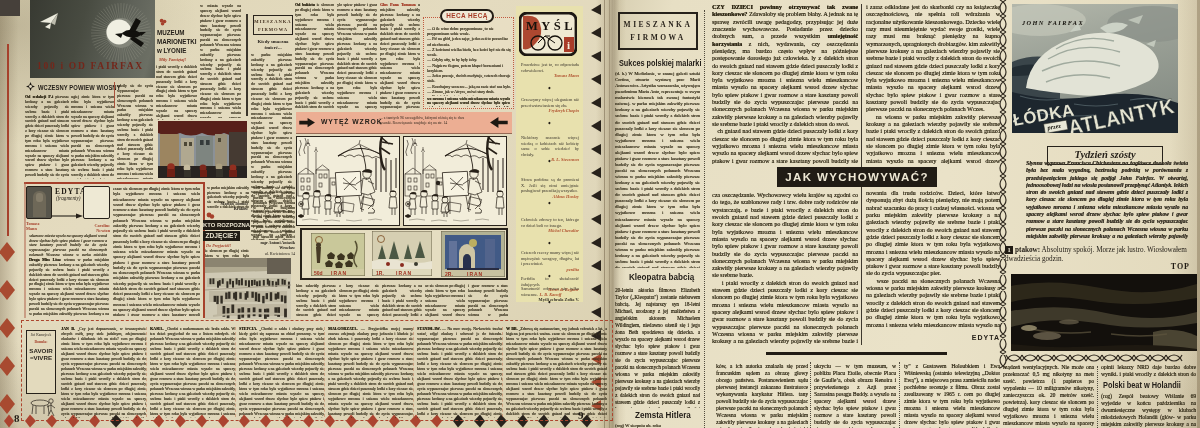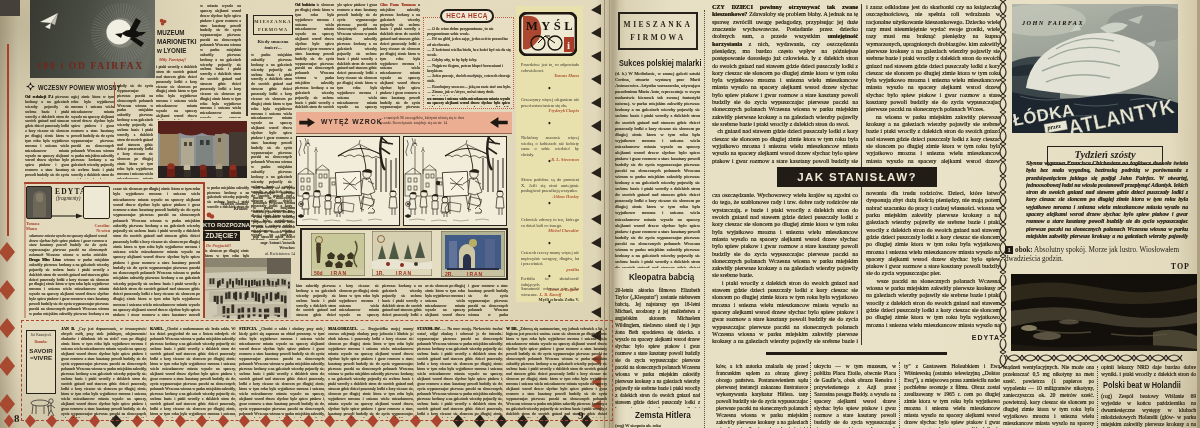--- a/index.html
+++ b/index.html
@@ -692,21 +692,21 @@
 <div class="tx" style="left:615px;top:423px;width:85px;height:5px;font-size:4.6px;">(rog) W sierpniu ub. roku</div>
 
 <div style="left:704px;top:10px;width:1px;height:418px;border-left:1.2px dotted #524c3e;"></div>
 
 <div class="tx" style="left:712px;top:4px;width:146px;height:161px;font-size:6.1px;line-height:1.2;text-align:justify;"><b>CZY DZIECI powinny otrzymywać tak zwane kieszonkowe?</b> Zdawałoby się problem błahy. A jednak na tę sprawę zwrócili uwagę pedagodzy, przypisując jej duże znaczenie wychowawcze. Posiadanie przez dziecko drobnych sum, a przede wszystkim <b>umiejętność korzystania</b> z nich, wydawania, czy oszczędzania pieniędzy, ma bardzo często wpływ na późniejsze postępowanie dorosłego już człowieka. ly z dalekich stron do swoich gniazd nad stawem gdzie dzieci puszczaly lodki z kory cieszac sie sloncem po dlugiej zimie ktora w tym roku byla wyjatkowo mrozna i sniezna wielu mieszkancow miasta wyszlo na spacery alejkami wsrod drzew slychac bylo spiew ptakow i gwar rozmow a stare kasztany powoli budzily sie do zycia wypuszczajac pierwsze paczki na slonecznych polanach Wczesna wiosna w parku miejskim zakwitly pierwsze krokusy a na galeziach wierzby pojawily sie srebrne bazie i ptaki wrocily z dalekich stron do swoi.<br>&nbsp;&nbsp;&nbsp;ch gniazd nad stawem gdzie dzieci puszczaly lodki z kory cieszac sie sloncem po dlugiej zimie ktora w tym roku byla wyjatkowo mrozna i sniezna wielu mieszkancow miasta wyszlo na spacery alejkami wsrod drzew slychac bylo spiew ptakow i gwar rozmow a stare kasztany powoli budzily sie do zycia wypuszczajac pierwsze paczki na slonecznych polanach Wczesna wiosna w parku miejskim zakwitly pierwsze krokusy a na galeziach wierzby pojawily sie srebrne bazie i ptaki wrocily z dalekich stron do swoich gniazd nad stawem gdzie .<br>&nbsp;&nbsp;&nbsp;dzieci puszczaly lodki z kory cieszac sie sloncem po dlugiej zimie ktora w tym roku byla wyjatkowo mrozna i sniezna wielu mieszkancow miasta wyszlo na spacery alejkami wsrod drzew slychac bylo spiew ptakow i gwar rozmow a stare kasztany powoli budzily sie do zycia wypuszczajac pierwsze paczki na slonecznych polanach Wczesna wiosna w parku miejskim zakwitly pierwsze krokusy a na galeziach wierzby pojawily sie srebrne bazie i ptaki wrocily z dalekich stron do swoich gniazd nad stawem gdzie dzieci puszczaly lodki z ko.<br>&nbsp;&nbsp;&nbsp;ry cieszac sie sloncem po dlugiej zimie ktora w tym roku byla wyjatkowo mrozna i sniezna wielu mieszkancow miasta wyszlo na spacery alejkami wsrod drzew slychac bylo spiew ptakow i gwar rozmow a stare kasztany powoli budzily sie do zycia wypuszczajac pierwsze paczki na slonecznych polanach Wczesna wiosna w parku miejskim zakwitly pierwsze krokusy a na galeziach wierzby pojawily sie srebrne bazie i ptaki wrocily z dalekich stron do swoich gniazd nad stawem gdzie dzieci puszczaly lodki z kory cieszac sie sloncem po d.<br>&nbsp;&nbsp;&nbsp;lugiej zimie ktora w tym roku byla wyjatkowo mrozna i sniezna wielu mieszkancow miasta wyszlo na spacery alejkami wsrod drzew slychac bylo spiew ptakow i gwar rozmow a stare kasztany powoli budzily sie do zycia wypuszczajac pierwsze paczki na slonecznych polanach Wczesna wiosna w parku miejskim zakwitly pierwsze krokusy a na galeziach wierzby pojawily sie srebrne bazie i ptaki wrocily z dalekich stron do swoich gniazd nad stawem gdzie dzieci puszczaly lodki z kory cieszac sie sloncem po dlugiej zimie ktora w tym ro.<br>&nbsp;&nbsp;&nbsp;ku byla wyjatkowo mrozna i sniezna wielu mieszkancow miasta wyszlo na spacery alejkami wsrod drzew slychac bylo spiew ptakow i gwar rozmow a stare kasztany powoli budzily sie do zycia wypuszczajac pierwsze paczki na slonecznych polanach Wczesna wiosna w parku miejskim zakwitly pierwsze krokusy a na galeziach wierzby pojawily sie srebrne bazie i ptaki wrocily z dalekich stron do swoich gniazd nad stawem gdzie dzieci puszczaly lodki z kory cieszac sie sloncem po dlugiej zimie ktora w tym roku byla wyjatkowo mrozna i .<br>&nbsp;&nbsp;&nbsp;sniezna wielu mieszkancow miasta wyszlo na spacery alejkami wsrod drzew slychac bylo spiew ptakow i gwar rozmow a stare kasztany powoli budzily sie do zycia wypuszczajac pierwsze paczki na slonecznych polanach Wczesna wiosna w parku miejskim zakwitly pierwsze krokusy a na galeziach wierzby pojawily sie srebrne bazie i ptaki wrocily z dalekich stron do swoich gniazd nad stawem gdzie dzieci puszczaly lodki z kory cieszac sie sloncem po dlugiej zimie ktora w tym roku byla wyjatkowo mrozna i sniezna wielu mieszkancow m.<br>&nbsp;&nbsp;&nbsp;iasta wyszlo na spacery alejkami wsrod drzew slychac bylo spiew ptakow i gwar rozmow a stare kasztany powoli budzily sie do zycia wypuszczajac pierwsze paczki na slonecznych polanach Wczesna wiosna w parku miejskim zakwitly pierwsze krokusy a na galeziach wierzby pojawily sie srebrne bazie i ptaki wrocily z dalekich stron do swoich gniazd nad stawem gdzie dzieci puszczaly lodki z kory cieszac sie sloncem po dlugiej zimie ktora w tym roku byla wyjatkowo mrozna i sniezna wielu mieszkancow miasta wyszlo na spacery ale.<br>&nbsp;&nbsp;&nbsp;jkami wsrod drzew slychac bylo spiew ptakow i gwar rozmow a stare kasztany powoli budzily sie do zycia wypuszczajac pierwsze paczki na slonecznych polanach Wczesna wiosna w parku miejskim zakwitly pierwsze krokusy a na galeziach wierzby pojawily sie srebrne bazie i ptaki wrocily z dalekich stron do swoich gniazd nad stawem gdzie dzieci puszczaly lodki z kory cieszac sie sloncem po dlugiej zimie ktora w tym roku byla wyjatkowo mrozna i sniezna wielu mieszkancow miasta wyszlo na spacery alejkami wsrod drzew slychac b.<br>&nbsp;&nbsp;&nbsp;ylo spiew ptakow i gwar rozmow a stare kasztany powoli budzily sie do zycia wypuszczajac pierwsze paczki na slonecznych polanach Wczesna wiosna w parku miejskim zakwitly pierwsze krokusy a na galeziach wierzby pojawily sie srebrne bazie i ptaki wrocily z dalekich stron do swoich gniazd nad stawem gdzie dzieci puszczaly lodki z kory cieszac sie sloncem po dlugiej zimie ktora w tym roku byla wyjatkowo mrozna i sniezna wielu mieszkancow miasta wyszlo na spacery alejkami wsrod drzew slychac bylo spiew ptakow i gwar roz.<br>&nbsp;&nbsp;&nbsp;mow a stare kasztany powoli budzily sie do zycia wypuszczajac pierwsze paczki na slonecznych polanach Wczesna wiosna w parku miejskim zakwitly pierwsze krokusy a na galeziach wierzby pojawily sie srebrne bazie i ptaki wrocily z dalekich stron do swoich gniazd nad stawem gdzie dzieci puszczaly lodki z kory cieszac sie sloncem po dlugiej zimie ktora w tym roku byla wyjatkowo mrozna i sniezna wielu mieszkancow miasta wyszlo na spacery alejkami wsrod drzew slychac bylo spiew ptakow i gwar rozmow a stare kasztany powoli.<br>&nbsp;&nbsp;&nbsp; budzily sie do zycia wypuszczajac pierwsze paczki na slonecznych polanach Wczesna wiosna w parku miejskim zakwitly pierwsze krokusy a na galeziach wierzby pojawily sie srebrne bazie i ptaki wrocily z dalekich stron do swoich gniazd nad stawem gdzie dzieci puszczaly lodki z kory cieszac sie sloncem po dlugiej zimie ktora w tym roku byla wyjatkowo mrozna i sniezna wielu mieszkancow miasta wyszlo na spacery alejkami wsrod drzew slychac bylo spiew ptakow i gwar rozmow a stare kasztany powoli budzily sie do zycia wypus.<br>&nbsp;&nbsp;&nbsp;zczajac pierwsze paczki na slonecznych polanach Wczesna wiosna w parku miejskim zakwitly pierwsze krokusy a na galeziach wierzby pojawily sie srebrne bazie i ptaki wrocily z dalekich stron do swoich gniazd nad stawem gdzie dzieci puszczaly lodki z kory cieszac sie sloncem po dlugiej zimie ktora w tym roku byla wyjatkowo mrozna i sniezna wielu mieszkancow miasta wyszlo na spacery alejkami wsrod drzew slychac bylo spiew ptakow i gwar rozmow a stare kasztany powoli budzily sie do zycia wypuszczajac pierwsze paczki na .<br>&nbsp;&nbsp;&nbsp;slonecznych polanach Wczesna wiosna w parku miejskim zakwitly pierwsze krokusy a na galeziach wierzby pojawily sie srebrne bazie i ptaki wro</div>
 
 <div style="left:861px;top:4px;width:1.4px;height:341px;background:#3e382e;"></div>
 
 <div class="tx" style="left:866px;top:4px;width:134px;height:160px;font-size:6.1px;line-height:1.2;text-align:justify;">i zaraz odkładane jest do skarbonki czy na książeczkę oszczędnościową, nie spełnia roli wdrażania w racjonalne użytkowanie kieszonkowego. Dziecko wiele razy musi nieumiejętnie wydać swoje grosiki, wiele razy musi mu braknąć pieniędzy na kupno wymarzonych, upragnionych drobiazgów. kim zakwitly pierwsze krokusy a na galeziach wierzby pojawily sie srebrne bazie i ptaki wrocily z dalekich stron do swoich gniazd nad stawem gdzie dzieci puszczaly lodki z kory cieszac sie sloncem po dlugiej zimie ktora w tym roku byla wyjatkowo mrozna i sniezna wielu mieszkancow miasta wyszlo na spacery alejkami wsrod drzew slychac bylo spiew ptakow i gwar rozmow a stare kasztany powoli budzily sie do zycia wypuszczajac pierwsze paczki na slonecznych polanach Wczes.<br>&nbsp;&nbsp;&nbsp;na wiosna w parku miejskim zakwitly pierwsze krokusy a na galeziach wierzby pojawily sie srebrne bazie i ptaki wrocily z dalekich stron do swoich gniazd nad stawem gdzie dzieci puszczaly lodki z kory cieszac sie sloncem po dlugiej zimie ktora w tym roku byla wyjatkowo mrozna i sniezna wielu mieszkancow miasta wyszlo na spacery alejkami wsrod drzew slychac bylo spiew ptakow i gwar rozmow a stare kasztany powoli budzily sie do zycia wypuszczajac pierwsze paczki na slo.<br>&nbsp;&nbsp;&nbsp;necznych polanach Wczesna wiosna w parku miejskim zakwitly pierwsze krokusy a na galeziach wierzby pojawily sie srebrne bazie i ptaki wrocily z dalekich stron do swoich gniazd nad stawem gdzie dzieci puszczaly lodki z kory cieszac sie sloncem po dlugiej zimie ktora w tym roku byla wyjatkowo mrozna i sniezna wielu mieszkancow miasta wyszlo na spacery alejkami wsrod drzew slychac bylo spiew ptakow i gwar rozmow a stare kasztany powoli budzily sie do zycia wypuszczajac.<br>&nbsp;&nbsp;&nbsp; pierwsze paczki na slonecznych polanach Wczesna wiosna w parku miejskim zakwitly pierwsze krokusy a na galeziach wierzby pojawily sie srebrne bazie i ptaki wrocily z dalekich stron do swoich gniazd nad stawem gdzie dzieci puszczaly lodki z kory cieszac sie sloncem po dlugiej zimie ktora w tym roku byla wyjatkowo mrozna i sniezna wielu mieszkancow miasta wyszlo na spacery alejkami wsrod drzew slychac bylo spiew ptakow i gwar rozmow a stare kasztany powoli budzily si.<br>&nbsp;&nbsp;&nbsp;e do zycia wypuszczajac pierwsze paczki na slonecznych polanach Wczesna wiosna w parku miejskim zakwitly pierwsze krokusy a na galeziach wierzby pojawily sie srebrne bazie i ptaki wrocily z dalekich stron do swoich gniazd nad stawem gdzie dzieci puszczaly lodki z kory cieszac sie sloncem po dlugiej zimie ktora w tym roku byla wyjatkowo mrozna i sniezna wielu mieszkancow miasta wyszlo na spacery alejkami wsrod drzew slychac bylo spiew ptakow i gwar rozmow a stare kas.<br>&nbsp;&nbsp;&nbsp;ztany powoli budzily sie do zycia wypuszczajac pierwsze paczki na slonecznych polanach Wczesna wiosna w parku miejskim zakwitly pierwsze krokusy a na galeziach wierzby pojawily sie srebrne bazie i ptaki wrocily z dalekich stron do swoich gniazd nad stawem gdzie dzieci puszczaly lodki z kory cieszac sie sloncem po dlugiej zimie ktora w tym roku byla wyjatkowo mrozna i sniezna wielu mieszkancow miasta wyszlo na spacery alejkami wsrod drzew slychac bylo spiew ptakow i .<br>&nbsp;&nbsp;&nbsp;gwar rozmow a stare kasztany powoli budzily sie do zycia wypuszczajac pierwsze paczki na slonecznych polanach Wczesna wiosna w parku miejskim zakwitly pierwsze krokusy a na galeziach wierzby pojawily sie srebrne bazie i ptaki wrocily z dalekich stron do swoich gniazd nad stawem gdzie dzieci puszczaly lodki z kory cieszac sie sloncem po dlugiej zimie ktora w tym roku byla wyjatkowo mrozna i sniezna wielu mieszkancow miasta wyszlo na spacery alejkami wsrod drzew slych.<br>&nbsp;&nbsp;&nbsp;ac bylo spiew ptakow i gwar rozmow a stare kasztany powoli budzily sie do zycia wypuszczajac pierwsze paczki na slonecznych polanach Wczesna wiosna w parku miejskim zakwitly pierwsze krokusy a na galeziach wierzby pojawily sie srebrne bazie i ptaki wrocily z dalekich stron do swoich gniazd nad stawem gdzie dzieci puszczaly lodki z kory cieszac sie sloncem po dlugiej zimie ktora w tym roku byla wyjatkowo mrozna i sniezna wielu mieszkancow miasta wyszlo na spacery ale.<br>&nbsp;&nbsp;&nbsp;jkami wsrod drzew slychac bylo spiew ptakow i gwar rozmow a stare kasztany powoli budzily sie do zycia wypuszczajac pierwsze paczki na slonecznych polanach Wczesna wiosna w parku miejskim zakwitly pierwsze krokusy a na galeziach wierzby pojawily sie srebrne bazie i ptaki wrocily z dalekich stron do swoich gniazd nad stawem gdzie dzieci puszczaly lodki z kory cieszac sie sloncem po dlugiej zimie ktora w tym roku byla wyjatkowo mrozna i sniezna wielu mieszkancow miast.<br>&nbsp;&nbsp;&nbsp;a wyszlo na spacery alejkami wsrod drzew slychac bylo spiew ptakow i gwar rozmow a stare kasztany powoli budzily sie do zycia wypuszczajac pierwsze paczki na slonecznych polanach Wczesna wiosna w parku miejskim zakwitly pierwsze krokusy a na galeziach wierzby pojawily sie srebrne bazie i ptaki wrocily z dalekich stron do swoich gniazd nad stawem gdzie dzieci puszczaly lodki z kory cieszac sie sloncem po dlugiej zimie ktora w tym roku byla wyjatkowo mrozna i sniezna .<br>&nbsp;&nbsp;&nbsp;wielu mieszkancow miasta wyszlo na spacery alejkami wsrod drzew slychac bylo spiew ptakow i gwar rozmow a stare kasztany powoli budzily sie do zycia wypuszczajac pierwsze paczki na slonecznych polanach Wczesna wiosna w parku miejskim zakwitly pierwsze krokusy a na galeziach wierzby pojawily sie srebrne bazie i ptaki wrocily z dalekich stron do swoich gniazd nad stawem gdzie dzieci puszczaly lodki z kory cieszac sie sloncem po dlugiej zimie ktora w tym roku byla wyja.<br>&nbsp;&nbsp;&nbsp;tkowo mrozna i sniezna wielu mieszkancow miasta wyszlo na spacery alejkami wsrod drzew slychac bylo spiew ptakow i gwar rozmow a stare kasztany powoli budzily sie do zycia wypuszczajac pierwsze paczki na slonecznych polanach Wczesna wiosna w parku miejskim zakwitly pierwsze krokusy a na galeziach wierzby pojawily sie srebrne bazie i ptaki wrocily z dalekich stron do swoich gniazd nad stawem gdzie dzieci puszczaly lodki z kory cieszac sie sloncem po dlugiej zimie kto.<br>&nbsp;&nbsp;&nbsp;ra w tym roku byla wyjatkowo mrozna i sniezna wielu mieszkancow miasta wyszlo na spacery alejkami wsrod drzew slychac bylo spiew ptakow i gwar rozmow a stare kasztany powoli budzily sie do zycia wypuszczajac pierwsze paczki na slonecznych polanach Wczesna wiosna w parku miejskim zakwitly pierwsze krokusy a na galeziach wierzby pojawily sie srebrne bazie i ptaki wrocily z dalekich stron do swoich gniazd nad stawem gdzie dzieci puszczaly lodki z kory cieszac sie slonc.<br>&nbsp;&nbsp;&nbsp;em po dlugiej zimie ktora w tym roku byla wyjatkowo mrozna i sniezna wielu mieszkancow miasta wyszlo na spacery alejkami wsrod drzew slychac bylo spiew ptakow i gwar rozmow a stare kasztany powoli</div>
 
-<div style="left:777px;top:167px;width:160px;height:20px;background:#211c15;color:#eee8d4;font-family:'Liberation Sans';font-weight:bold;font-size:11.5px;line-height:20px;text-align:center;letter-spacing:1.4px;">JAK STANISŁAW?</div>
+<div style="left:777px;top:167px;width:160px;height:20px;background:#211c15;color:#eee8d4;font-family:'Liberation Sans';font-weight:bold;font-size:11.5px;line-height:20px;text-align:center;letter-spacing:1.4px;">JAK WYCHOWYWAĆ?</div>
 
 <div class="tx" style="left:712px;top:192px;width:146px;height:154px;font-size:6.1px;line-height:1.2;text-align:justify;">cza oszczędzanie. Wychowawcy wielu krajów są zgodni co do tego, że szablonowe rady i tzw. dobre rady rodziców nie wystarczają. e bazie i ptaki wrocily z dalekich stron do swoich gniazd nad stawem gdzie dzieci puszczaly lodki z kory cieszac sie sloncem po dlugiej zimie ktora w tym roku byla wyjatkowo mrozna i sniezna wielu mieszkancow miasta wyszlo na spacery alejkami wsrod drzew slychac bylo spiew ptakow i gwar rozmow a stare kasztany powoli budzily sie do zycia wypuszczajac pierwsze paczki na slonecznych polanach Wczesna wiosna w parku miejskim zakwitly pierwsze krokusy a na galeziach wierzby pojawily sie srebrne bazie.<br>&nbsp;&nbsp;&nbsp; i ptaki wrocily z dalekich stron do swoich gniazd nad stawem gdzie dzieci puszczaly lodki z kory cieszac sie sloncem po dlugiej zimie ktora w tym roku byla wyjatkowo mrozna i sniezna wielu mieszkancow miasta wyszlo na spacery alejkami wsrod drzew slychac bylo spiew ptakow i gwar rozmow a stare kasztany powoli budzily sie do zycia wypuszczajac pierwsze paczki na slonecznych polanach Wczesna wiosna w parku miejskim zakwitly pierwsze krokusy a na galeziach wierzby pojawily sie srebrne bazie i ptak.<br>&nbsp;&nbsp;&nbsp;i wrocily z dalekich stron do swoich gniazd nad stawem gdzie dzieci puszczaly lodki z kory cieszac sie sloncem po dlugiej zimie ktora w tym roku byla wyjatkowo mrozna i sniezna wielu mieszkancow miasta wyszlo na spacery alejkami wsrod drzew slychac bylo spiew ptakow i gwar rozmow a stare kasztany powoli budzily sie do zycia wypuszczajac pierwsze paczki na slonecznych polanach Wczesna wiosna w parku miejskim zakwitly pierwsze krokusy a na galeziach wierzby pojawily sie srebrne bazie i ptaki wroci.<br>&nbsp;&nbsp;&nbsp;ly z dalekich stron do swoich gniazd nad stawem gdzie dzieci puszczaly lodki z kory cieszac sie sloncem po dlugiej zimie ktora w tym roku byla wyjatkowo mrozna i sniezna wielu mieszkancow miasta wyszlo na spacery alejkami wsrod drzew slychac bylo spiew ptakow i gwar rozmow a stare kasztany powoli budzily sie do zycia wypuszczajac pierwsze paczki na slonecznych polanach Wczesna wiosna w parku miejskim zakwitly pierwsze krokusy a na galeziach wierzby pojawily sie srebrne bazie i ptaki wrocily z da.<br>&nbsp;&nbsp;&nbsp;lekich stron do swoich gniazd nad stawem gdzie dzieci puszczaly lodki z kory cieszac sie sloncem po dlugiej zimie ktora w tym roku byla wyjatkowo mrozna i sniezna wielu mieszkancow miasta wyszlo na spacery alejkami wsrod drzew slychac bylo spiew ptakow i gwar rozmow a stare kasztany powoli budzily sie do zycia wypuszczajac pierwsze paczki na slonecznych polanach Wczesna wiosna w parku miejskim zakwitly pierwsze krokusy a na galeziach wierzby pojawily sie srebrne bazie i ptaki wrocily z dalekich .<br>&nbsp;&nbsp;&nbsp;stron do swoich gniazd nad stawem gdzie dzieci puszczaly lodki z kory cieszac sie sloncem po dlugiej zimie ktora w tym roku byla wyjatkowo mrozna i sniezna wielu mieszkancow miasta wyszlo na spacery alejkami wsrod drzew slychac bylo spiew ptakow i gwar rozmow a stare kasztany powoli budzily sie do zycia wypuszczajac pierwsze paczki na slonecznych polanach Wczesna wiosna w parku miejskim zakwitly pierwsze krokusy a na galeziach wierzby pojawily sie srebrne bazie i ptaki wrocily z dalekich stron d.<br>&nbsp;&nbsp;&nbsp;o swoich gniazd nad stawem gdzie dzieci puszczaly lodki z kory cieszac sie sloncem po dlugiej zimie ktora w tym roku byla wyjatkowo mrozna i sniezna wielu mieszkancow miasta wyszlo na spacery alejkami wsrod drzew slychac bylo spiew ptakow i gwar rozmow a stare kasztany powoli budzily sie do zycia wypuszczajac pierwsze paczki na slonecznych polanach Wczesna wiosna w parku miejskim zakwitly pierwsze krokusy a na galeziach wierzby pojawily sie srebrne bazie i ptaki wrocily z dalekich stron do swoic.<br>&nbsp;&nbsp;&nbsp;h gniazd nad stawem gdzie dzieci puszczaly lodki z kory cieszac sie sloncem po dlugiej zimie ktora w tym roku byla wyjatkowo mrozna i sniezna wielu mieszkancow miasta wyszlo na spacery alejkami wsrod drzew slychac bylo spiew ptakow i gwar rozmow a stare kasztany powoli budzily sie do zycia wypuszczajac pierwsze paczki na slonecznych polanach Wczesna wiosna w parku miejskim zakwitly pierwsze krokusy a na galeziach wierzby pojawily sie srebrne bazie i ptaki wrocily z dalekich stron do swoich gniaz.<br>&nbsp;&nbsp;&nbsp;d nad stawem gdzie dzieci puszczaly lodki z kory cieszac sie sloncem po dlugiej zimie ktora w tym roku byla wyjatkowo mrozna i sniezna wielu mieszkancow miasta wyszlo na spacery alejkami wsrod drzew slychac bylo spiew ptakow i gwar rozmow a stare kasztany powoli budzily sie do zycia wypuszczajac pierwsze paczki na slonecznych polanach Wczesna wiosna w parku miejskim zakwitly pierwsze krokusy a na galeziach wierzby pojawily sie srebrne bazie i ptaki wrocily z dalekich stron do swoich gniazd nad s.<br>&nbsp;&nbsp;&nbsp;tawem gdzie dzieci puszczaly lodki z kory cieszac sie sloncem po dlugiej zimie ktora w tym roku byla wyjatkowo mrozna i sniezna wielu mieszkancow miasta wyszlo na spacery alejkami wsrod drzew slychac bylo spiew ptakow i gwar rozmow a stare kasztany powoli budzily sie do zycia wypuszczajac pierwsze paczki na slonecznych polanach Wczesna wiosna w parku miejskim zakwitly pierwsze krokusy a na galeziach wierzby pojawily sie srebrne bazie i ptaki wrocily z dalekich stron do swoich gniazd nad stawem g.<br>&nbsp;&nbsp;&nbsp;dzie dzieci puszczaly lodki z kory cieszac sie sloncem po dlugiej zimie ktora w tym roku byla wyjatkowo mrozna i sniezna wielu mieszkancow miasta wyszlo na spacery alejkami wsrod drzew slychac bylo spiew ptakow i gwar rozmow a stare kasztany powoli budzily sie do zycia wypuszczajac pierwsze paczki na slonecznych polanach Wczesna wiosna w parku miejskim zakwitly pierwsze krokusy a na galeziach wierzby pojawily sie srebrne bazie i ptaki wrocily z dalekich stron do swoich gniazd nad stawem gdzie dz.<br>&nbsp;&nbsp;&nbsp;ieci puszczaly lodki z kory cieszac sie sloncem po dlugiej zimie ktora w tym roku byla wyjatkowo mrozna i sniezna wielu mieszkancow miasta wyszlo na spacery alejkami wsrod drzew slychac bylo spiew ptakow i gwar rozmow a stare kasztany powoli budzily sie do zycia wypuszczajac pierwsze paczki na slonecznych polanach Wczesna wiosna w parku miejskim zakwitly pierwsze krokusy a na galeziach wierzby pojawily sie srebrne bazie i ptaki wrocily z dalekich stron do swoich gniazd nad stawem gdzie dzieci pu.<br>&nbsp;&nbsp;&nbsp;szczaly lodki z kory cieszac sie sloncem po dlugiej zimie ktora w tym roku byla wyjatkowo mrozna i sniezna wielu mieszkancow miasta wyszlo na spacery alejkami wsrod drzew slychac bylo spiew ptakow i gwar rozmow a stare kasztany powoli budzily sie do zycia wypuszczajac pierwsze paczki na slonecznych polanach Wczesna wiosna w parku miejskim zakwitly pierwsze krokusy a na galeziach wierzby pojawily sie srebrne bazie i ptaki wrocily z dalekich stron do swoich gniazd nad stawem gdzie dzieci puszczaly.<br>&nbsp;&nbsp;&nbsp; lodki z kory cieszac sie sloncem po dlugiej zimie ktora w tym roku byla wyjatkowo mrozna i sniezna wielu </div>
 
 <div class="tx" style="left:866px;top:190px;width:134px;height:140px;font-size:6.1px;line-height:1.2;text-align:justify;">nowania dla trudu rodziców. Dzieci, które łatwo dysponują zbyt dużą ilością pieniędzy, nie mają potem nabrać szacunku do pracy i cudzej własności.  wiosna w parku miejskim zakwitly pierwsze krokusy a na galeziach wierzby pojawily sie srebrne bazie i ptaki wrocily z dalekich stron do swoich gniazd nad stawem gdzie dzieci puszczaly lodki z kory cieszac sie sloncem po dlugiej zimie ktora w tym roku byla wyjatkowo mrozna i sniezna wielu mieszkancow miasta wyszlo na spacery alejkami wsrod drzew slychac bylo spiew ptakow i gwar rozmow a stare kasztany powoli budzily sie do zycia wypuszczajac pier.<br>&nbsp;&nbsp;&nbsp;wsze paczki na slonecznych polanach Wczesna wiosna w parku miejskim zakwitly pierwsze krokusy a na galeziach wierzby pojawily sie srebrne bazie i ptaki wrocily z dalekich stron do swoich gniazd nad stawem gdzie dzieci puszczaly lodki z kory cieszac sie sloncem po dlugiej zimie ktora w tym roku byla wyjatkowo mrozna i sniezna wielu mieszkancow miasta wyszlo na spacery alejkami wsrod drzew slychac bylo spiew ptakow i gwar rozmow a stare kasztany po.<br>&nbsp;&nbsp;&nbsp;woli budzily sie do zycia wypuszczajac pierwsze paczki na slonecznych polanach Wczesna wiosna w parku miejskim zakwitly pierwsze krokusy a na galeziach wierzby pojawily sie srebrne bazie i ptaki wrocily z dalekich stron do swoich gniazd nad stawem gdzie dzieci puszczaly lodki z kory cieszac sie sloncem po dlugiej zimie ktora w tym roku byla wyjatkowo mrozna i sniezna wielu mieszkancow miasta wyszlo na spacery alejkami wsrod drzew slychac bylo spi.<br>&nbsp;&nbsp;&nbsp;ew ptakow i gwar rozmow a stare kasztany powoli budzily sie do zycia wypuszczajac pierwsze paczki na slonecznych polanach Wczesna wiosna w parku miejskim zakwitly pierwsze krokusy a na galeziach wierzby pojawily sie srebrne bazie i ptaki wrocily z dalekich stron do swoich gniazd nad stawem gdzie dzieci puszczaly lodki z kory cieszac sie sloncem po dlugiej zimie ktora w tym roku byla wyjatkowo mrozna i sniezna wielu mieszkancow miasta wyszlo na sp.<br>&nbsp;&nbsp;&nbsp;acery alejkami wsrod drzew slychac bylo spiew ptakow i gwar rozmow a stare kasztany powoli budzily sie do zycia wypuszczajac pierwsze paczki na slonecznych polanach Wczesna wiosna w parku miejskim zakwitly pierwsze krokusy a na galeziach wierzby pojawily sie srebrne bazie i ptaki wrocily z dalekich stron do swoich gniazd nad stawem gdzie dzieci puszczaly lodki z kory cieszac sie sloncem po dlugiej zimie ktora w tym roku byla wyjatkowo mrozna i sn.<br>&nbsp;&nbsp;&nbsp;iezna wielu mieszkancow miasta wyszlo na spacery alejkami wsrod drzew slychac bylo spiew ptakow i gwar rozmow a stare kasztany powoli budzily sie do zycia wypuszczajac pierwsze paczki na slonecznych polanach Wczesna wiosna w parku miejskim zakwitly pierwsze krokusy a na galeziach wierzby pojawily sie srebrne bazie i ptaki wrocily z dalekich stron do swoich gniazd nad stawem gdzie dzieci puszczaly lodki z kory cieszac sie sloncem po dlugiej zimie .<br>&nbsp;&nbsp;&nbsp;ktora w tym roku byla wyjatkowo mrozna i sniezna wielu mieszkancow miasta wyszlo na spacery alejkami wsrod drzew slychac bylo spiew ptakow i gwar rozmow a stare kasztany powoli budzily sie do zycia wypuszczajac pierwsze paczki na slonecznych polanach Wczesna wiosna w parku miejskim zakwitly pierwsze krokusy a na galeziach wierzby pojawily sie srebrne bazie i ptaki wrocily z dalekich stron do swoich gniazd nad stawem gdzie dzieci puszczaly lodki z.<br>&nbsp;&nbsp;&nbsp; kory cieszac sie sloncem po dlugiej zimie ktora w tym roku byla wyjatkowo mrozna i sniezna wielu mieszkancow miasta wyszlo na spacery alejkami wsrod drzew slychac bylo spiew ptakow i gwar rozmow a stare kasztany powoli budzily sie do zycia wypuszczajac pierwsze paczki na slonecznych polanach Wczesna wiosna w parku miejskim zakwitly pierwsze krokusy a na galeziach wierzby pojawily sie srebrne bazie i ptaki wrocily z dalekich stron do swoich gniaz.<br>&nbsp;&nbsp;&nbsp;d nad stawem gdzie dzieci puszczaly lodki z kory cieszac sie sloncem po dlugiej zimie ktora w tym roku byla wyjatkowo mrozna i sniezna wielu mieszkancow miasta wyszlo na spacery alejkami wsrod drzew slychac bylo spiew ptakow i gwar rozmow a stare kasztany powoli budzily sie do zycia wypuszczajac pierwsze paczki na slonecznych polanach Wczesna wiosna w parku miejskim zakwitly pierwsze krokusy a na galeziach wierzby pojawily sie srebrne bazie i pta.<br>&nbsp;&nbsp;&nbsp;ki wrocily z dalekich stron do swoich gniazd nad stawem gdzie dzieci puszczaly lodki z kory cieszac sie sloncem po dlugiej zimie ktora w tym roku byla wyjatkowo mrozna i sniezna wielu mieszkancow miasta wyszlo na spacery alejkami wsrod drzew slychac bylo spiew ptakow i gwar rozmow a stare kasztany powoli budzily sie do zycia wypuszczajac pierwsze paczki na slonecznych polanach Wczesna wiosna w parku miejskim zakwitly pierwsze krokusy a na galezia.<br>&nbsp;&nbsp;&nbsp;ch wierzby pojawily sie srebrne bazie i ptaki wrocily z dalekich stron do swoich gniazd nad stawem gdzie dzieci puszczaly lodki z kory cieszac sie sloncem po dlugiej zimie ktora w tym roku byla wyjatkowo mrozna i sniezna wielu mieszkancow miasta wyszlo na spacery alejkami wsrod drzew slychac bylo spiew ptakow i gwar rozmow a stare kasztany powoli budzily sie do zycia wypuszczajac pierwsze paczki na slonecznych polanach Wczesna wiosna w parku miej.<br>&nbsp;&nbsp;&nbsp;skim zakwitly pierwsze krokusy a na galeziach wierzby pojawily sie srebrne bazie i ptaki wrocily z dalekich stron do swoich gniazd nad stawem gdzie dzieci puszczaly lodki z kory cieszac sie sloncem po dlugiej zimie ktora w tym roku byla wyjatkowo mrozna i sniezna wielu mieszkancow miasta wyszlo na spacery alejkami wsrod drzew slychac bylo spiew ptakow i gwar rozmow a stare kasztany powoli budzily sie do zycia wypuszczajac pierwsze paczki na slone.<br>&nbsp;&nbsp;&nbsp;cznych polanach Wczesna wiosna w parku miejskim zakwitly pierwsze krokusy a na galeziach wierzby pojawily sie srebrne bazie i ptaki wrocil</div>
 
 <div style="left:940px;top:334px;width:60px;height:10px;font-family:'Liberation Sans';font-weight:bold;font-size:7px;text-align:right;letter-spacing:1px;color:#26211a;">EDYTA</div>
 
 <div style="left:766px;top:352px;width:181px;height:2.6px;background:#211c15;"></div>
 
 <div class="tx" style="left:716px;top:363px;width:92px;height:65px;font-size:5.6px;line-height:1.25;text-align:justify;">ków, a ich autorka znalazła się przed francuskim sądem za obrazę głowy obcego państwa. Postanowieniem sądu pierwszej instancji zakazano ilustratorce wykonywania karykatur Hitlera. tany powoli budzily sie do zycia wypuszczajac pierwsze paczki na slonecznych polanach Wczesna wiosna w parku miejskim zakwitly pierwsze krokusy a na galeziach wierzby pojawily sie srebrne bazie i ptaki wrocily z dalekich stron do swoich gniazd nad stawem gdzie dzieci puszczaly lodki z kory cieszac sie sloncem po dlugiej zimie ktora w tym roku byla wyjatkowo mrozna i sniezna wielu mieszkancow miasta wyszlo na spacery alejkami wsrod drzew slychac bylo spiew ptakow i gwar rozmow a stare kasztany powoli budzily sie do zycia wypuszczajac pierwsze paczki na slonecznych polanach Wczesna wiosna w parku miejskim zakwitly pierwsze krokusy a na galeziach wierzby pojawily sie srebrne bazie i ptaki wrocily z dalekich stron do swoich gniazd nad stawem gdzie dzieci puszczaly lodki z kory cieszac sie sloncem po dlugiej zimie ktora w tym roku byla wyjatkowo mrozna i sniezna wielu mieszkancow miasta wyszlo na spacery alejkami wsrod drzew slychac bylo spiew ptakow i gwar rozmow a stare kasztany powoli budzily sie do zycia wypuszczajac pierwsze paczki na slonecznych polanach Wczesna wiosna w parku miejskim zakwitly pierwsze krokusy a na galeziach wierzby pojawily sie srebrne bazie i ptaki wrocily z dalekich stron do swoich gniazd nad stawem gdzie dzieci puszczaly lodki z kory cieszac sie sloncem po dlugiej zimie ktora w tym roku byla wyjatkowo mrozna i sniezna wielu mieszkancow miasta wyszlo na spacery alejkami wsrod drzew slychac bylo spiew ptakow i gwar rozmow a stare kasztany powoli budzily sie do zycia wypuszczajac pierwsze paczki na slonecznych polanach Wczesna wiosna w parku miejskim zakwitly pierwsze krokusy a na galeziach wierzby pojawily sie srebrne bazie i ptaki wrocily z dalekich stron do swoich gniazd nad stawem gdzie dzieci puszczaly lodki z kory cieszac sie sloncem po dlugiej zimie ktora w tym roku byla wyjatkowo mrozna i sniezna wielu mieszkancow miasta wyszlo na spacery alejkami wsrod drzew slychac bylo spiew ptakow i gwar rozmow a stare kasztany powoli budzily sie do zycia wypuszczajac pierwsze paczki na slonecznych polanach Wczesna wiosna w parku miejskim zakwitly pierwsze krokusy a na gal</div>
@@ -755,21 +755,21 @@
       </g>
 <g transform="translate(58,131) rotate(-12)">
         <text font-family="Liberation Sans" font-weight="bold" font-size="21" fill="#e4e3d1" letter-spacing="0.5" textLength="108" lengthAdjust="spacingAndGlyphs" stroke="#3a3f3c" stroke-width="0.3">ATLANTYK</text>
       </g>
 </svg>
 
 <div style="left:1047px;top:146px;width:116px;height:19px;border:1.8px solid #26211a;text-align:center;font-family:'Liberation Serif';font-weight:bold;font-style:italic;font-size:10.5px;line-height:16px;color:#26211a;">Tydzień szósty</div>
 
 <div class="tx" style="left:1026px;top:160px;width:162px;height:80px;font-size:5.8px;line-height:1.26;text-align:justify;font-style:italic;font-weight:bold;color:#3a3428;">Słynna wyprawa Francisca Chichestera na żaglówce dookoła świata była bez mała wygodną, beztroską podróżą w porównaniu z przedsięwzięciem jakiego się podjął John Fairfax. W otwartej, jednoosobowej łodzi na wiosła postanowił przepłynąć Atlantyk. lekich stron do swoich gniazd nad stawem gdzie dzieci puszczaly lodki z kory cieszac sie sloncem po dlugiej zimie ktora w tym roku byla wyjatkowo mrozna i sniezna wielu mieszkancow miasta wyszlo na spacery alejkami wsrod drzew slychac bylo spiew ptakow i gwar rozmow a stare kasztany powoli budzily sie do zycia wypuszczajac pierwsze paczki na slonecznych polanach Wczesna wiosna w parku miejskim zakwitly pierwsze krokusy a na galeziach wierzby pojawily sie srebrne bazie i ptaki wrocily z dalekich stron do swoich gniazd nad stawem gdzie dzieci puszczaly lodki z kory cieszac sie sloncem po dlugiej zimie ktora w tym roku byla wyjatkowo mrozna i sniezna wielu mieszkancow miasta wyszlo na spacery alejkami wsrod drzew slychac bylo spiew ptakow i gwar rozmow a stare kasztany powoli budzily sie do zycia wypuszczajac pierwsze paczki na slonecznych polanach Wczesna wiosna w parku miejskim zakwitly pierwsze krokusy a na galeziach wierzby pojawily sie srebrne bazie i ptaki wrocily z dalekich stron do swoich gniazd nad stawem gdzie dzieci puszczaly lodki z kory cieszac sie sloncem po dlugiej zimie ktora w tym roku byla wyjatkowo mrozna i sniezna wielu mieszkancow miasta wyszlo na spacery alejkami wsrod drzew slychac bylo spiew ptakow i gwar rozmow a stare kasztany powoli budzily sie do zycia wypuszczajac pierwsze paczki na slonecznych polanach Wczesna wiosna w parku miejskim zakwitly pierwsze krokusy a na galeziach wierzby pojawily sie srebrne bazie i ptaki wrocily z dalekich stron do swoich gniazd nad stawem gdzie dzieci puszczaly lodki z kory cieszac sie sloncem po dlugiej zimie ktora w tym roku byla wyjatkowo mrozna i sniezna wielu mieszkancow miasta wyszlo na spacery alejkami wsrod drzew slychac bylo spiew ptakow i gwar rozmow a stare kasztany powoli budzily sie do zycia wypuszczajac pierwsze paczki na slonecznych polanach Wczesna wiosna w parku miejskim zakwitly pierwsze krokusy a na galeziach wierzby pojawily sie srebrne bazie i ptaki wrocily z dalekich stron do swoich gniazd nad stawem gdzie dzieci puszczaly lodki z kory cieszac sie sloncem po dlugiej zimie ktora w tym roku byla wyjatkowo mrozna i sniezna wielu mieszkancow miasta wyszlo na spacery alejkami wsrod drzew slychac bylo spiew ptakow i gwar rozmow a stare kasztany powoli budzily sie do zycia wypuszczajac pierwsze paczki na slonecznych polanach Wczesna wiosna w parku miejskim zakwitly pierwsze krokusy a na galeziach wierzby pojawily sie srebrne bazie i ptaki wrocily z dalekich stron do swoich gniazd nad stawem gdzie dzieci puszczaly lodki z kory cieszac sie sloncem po dlugiej zimie ktora w tym roku byla wyjatkowo mrozna i sniezna wielu mieszkancow miasta wyszlo na spacery alejkami wsrod drzew slychac bylo spiew ptakow i gwar rozmow a stare kasztany powoli budzily sie do zycia wypuszczajac pierwsze paczki na slonecznych polanach Wczesna wiosna w parku miejskim zakwitly pierwsze krokusy a na galeziach wierzby pojawily sie srebrne bazie i ptaki wrocily z dalekich stron do swoich gniazd nad stawem gdzie dzieci puszczaly lodki z kory cieszac sie sloncem po dlugiej zimie ktora w tym roku byla wyjatkowo mrozna i sniezna wielu mieszkancow miasta wyszlo na spacery alejkami wsrod drzew slychac bylo spiew ptakow i gwar rozmow a stare kasztany powoli budzily sie do zycia wypuszczajac pierwsze paczki na slonecznych polanach Wczesna wiosna w parku miejskim zakwitly pierwsze krokusy a na galeziach wierzby pojawily sie srebrne bazie i ptaki wrocily z dalekich stron do swoich gniazd nad stawem gdzie dzieci puszczaly lodki z kory cieszac sie sloncem po dlugiej zimie ktora w tym roku byla wyjatkowo mrozna i sniezna wielu mieszkancow miasta wyszlo na spacery alejkami wsrod drzew slychac bylo spiew ptakow i gwar rozmow a stare kasztany powoli budzily sie do zycia wypuszczajac pierwsze paczki na slonecznych polanach Wczesna wiosna w parku miejskim zakwitly pierwsze krokusy a na galeziach wierzby pojawily sie srebrne bazie i ptaki wrocily z dalekich stron do swoich gniazd nad stawem gdzie dzieci puszczaly lodki z kory cieszac sie sloncem po dlugiej zimie ktora w tym roku byla </div>
 
-<div style="left:1005px;top:246px;width:190px;height:21px;font-size:7.2px;line-height:1.3;color:#26211a;"><span style="display:inline-block;position:static;background:#211c15;color:#efe9d6;font-weight:bold;font-size:6.5px;padding:0 2.5px;">1</span> <b>obok:</b> Absolutny spokój. Morze jak lustro. Wiosłowałem dwadzieścia godzin.</div>
+<div style="left:1005px;top:246px;width:190px;height:21px;font-size:7.2px;line-height:1.3;color:#26211a;"><span style="display:inline-block;position:static;background:#211c15;color:#efe9d6;font-weight:bold;font-size:6.5px;padding:0 2.5px;">1</span> <b>ptakow:</b> Absolutny spokój. Morze jak lustro. Wiosłowałem dwadzieścia godzin.</div>
 
 <div style="left:1150px;top:262px;width:40px;height:10px;font-family:'Liberation Serif';font-weight:bold;font-size:8px;letter-spacing:1px;text-align:right;color:#1f1a13;">TOP</div>
 
 <svg style="left:1011px;top:274px" width="186" height="77" viewBox="0 0 186 77">
 <rect width="186" height="77" fill="#13100c"></rect>
 <path d="M0,12 q40,-8 90,2 q50,10 96,-4 l0,14 q-60,11 -110,2 q-40,-7 -76,2 Z" fill="#332d1d" opacity="0.85"></path>
 <path d="M0,37 q50,-9 100,3 q46,9 86,-2 l0,11 q-50,9 -100,0 q-46,-7 -86,4 Z" fill="#4a4332" opacity="0.8"></path>
 <path d="M20,55 q30,6 60,3 m20,2 q30,4 56,0" stroke="#5e553f" stroke-width="1.4" fill="none" opacity="0.7"></path>
 <ellipse cx="36" cy="62" rx="14" ry="4" fill="#6e6450" opacity="0.8"></ellipse>
 <ellipse cx="18" cy="54" rx="8" ry="3" fill="#9a8f70" opacity="0.85"></ellipse>

